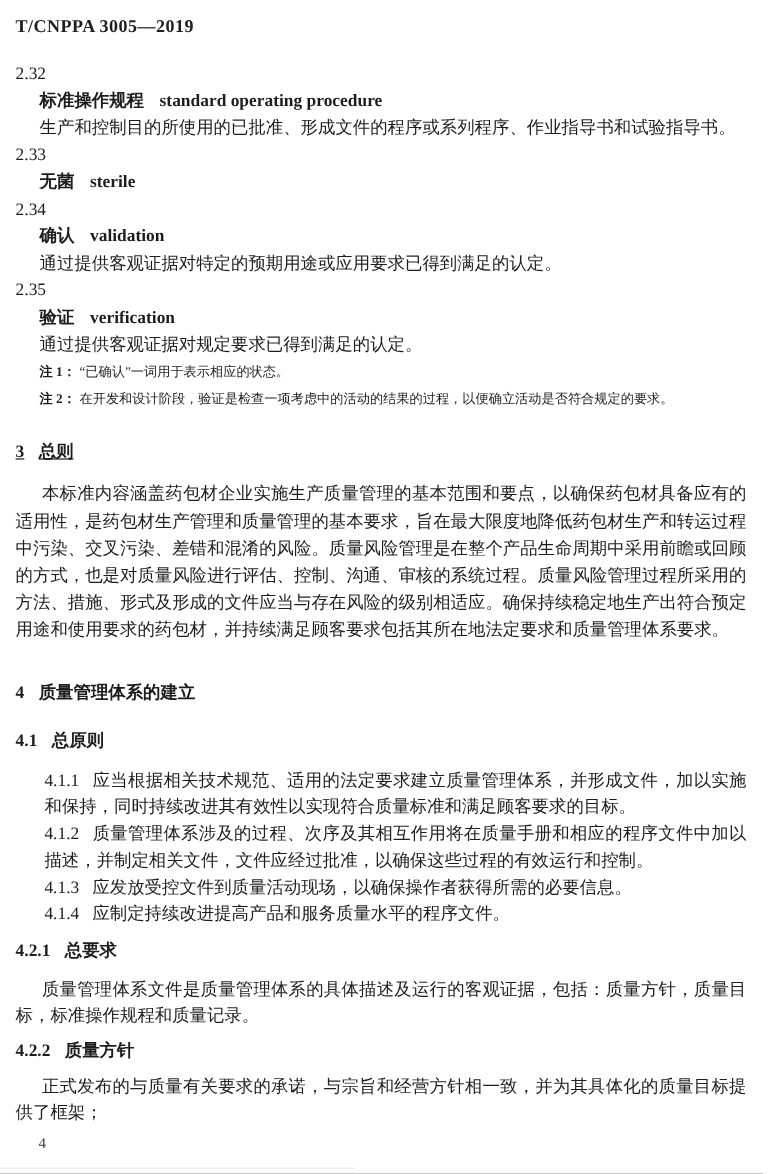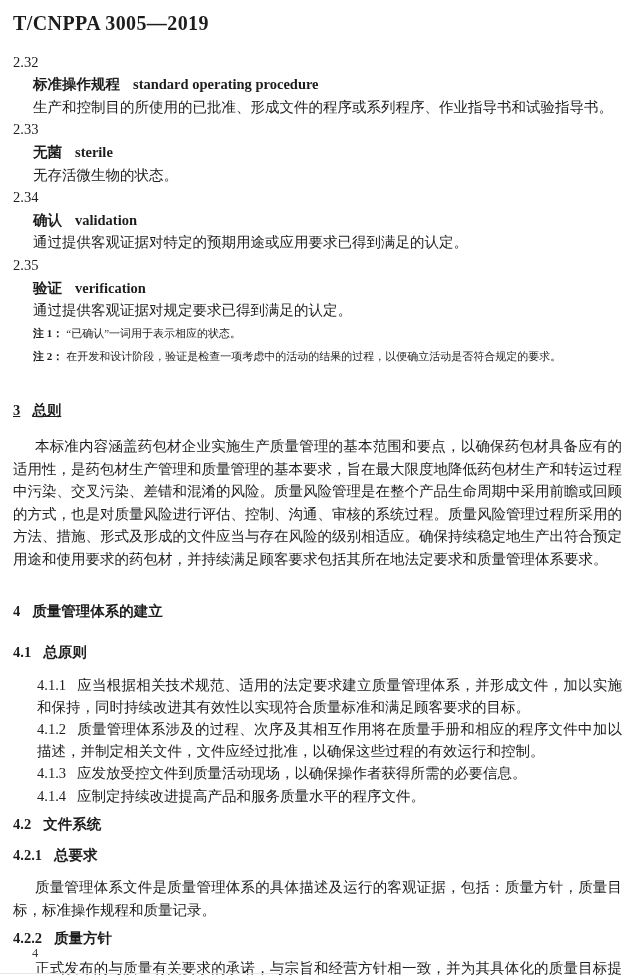--- a/index.html
+++ b/index.html
@@ -10,31 +10,31 @@
     margin:0 auto;
     overflow:hidden;
     font-family:"Liberation Serif","DejaVu Serif",serif;
     color:#1d1d1d;
   }
   .content{
     padding:12px 19px 0 13px;
     font-size:14.5px;
     line-height:22.6px;
   }
-  .doc-header{font-weight:bold;font-size:20px;letter-spacing:.4px;}
+  .doc-header{font-weight:bold;font-size:15px;letter-spacing:.4px;}
   .terms{margin-top:16px;}
   .term-number{margin-left:0;}
   .term-title{margin-left:20px;font-weight:bold;}
   .term-cn{margin-right:13px;}
   .term-def{margin-left:20px;}
   .note{margin-left:20px;font-size:11px;line-height:22.8px;}
   .note-label{font-weight:bold;margin-right:3px;}
   .sec-head{font-weight:bold;}
   .head-num{margin-right:12px;}
-  .sec3-head{margin-top:32px;text-decoration:underline;}
+  .sec3-head{margin-top:21px;text-decoration:underline;}
   .sec3-para{margin-top:13px;}
   .para{text-indent:22px;text-align:justify;}
   .sec4-head{margin-top:30px;}
   .s41-head{margin-top:18px;}
   .items{margin-top:10px;line-height:22.2px;}
   .item{text-align:justify;margin-left:24px;}
   .item-num{margin-right:11px;}
   .s42-head{margin-top:6px;}
   .s421-head{margin-top:9px;}
   .s421-para{margin-top:9px;}
@@ -65,21 +65,20 @@
           <span class="term-cn">标准操作规程</span><span class="term-en">standard operating procedure</span>
         </div>
         <div class="term-def">生产和控制目的所使用的已批准、形成文件的程序或系列程序、作业指导书和试验指导书。</div>
       </div>
 
       <div class="term">
         <div class="term-number">2.33</div>
         <div class="term-title">
           <span class="term-cn">无菌</span><span class="term-en">sterile</span>
         </div>
-        <div class="term-def">无存活微生物的状态。</div>
       </div>
 
       <div class="term">
         <div class="term-number">2.34</div>
         <div class="term-title">
           <span class="term-cn">确认</span><span class="term-en">validation</span>
         </div>
         <div class="term-def">通过提供客观证据对特定的预期用途或应用要求已得到满足的认定。</div>
       </div>
 
@@ -121,23 +120,20 @@
         <span class="item-num">4.1.2</span><span>质量管理体系涉及的过程、次序及其相互作用将在质量手册和相应的程序文件中加以描述，并制定相关文件，文件应经过批准，以确保这些过程的有效运行和控制。</span>
       </div>
       <div class="item">
         <span class="item-num">4.1.3</span><span>应发放受控文件到质量活动现场，以确保操作者获得所需的必要信息。</span>
       </div>
       <div class="item">
         <span class="item-num">4.1.4</span><span>应制定持续改进提高产品和服务质量水平的程序文件。</span>
       </div>
     </div>
 
-    <div class="sec-head s42-head">
-      <span class="head-num">4.2</span><span>文件系统</span>
-    </div>
 
     <div class="sec-head s421-head">
       <span class="head-num">4.2.1</span><span>总要求</span>
     </div>
 
     <div class="para s421-para">质量管理体系文件是质量管理体系的具体描述及运行的客观证据，包括：质量方针，质量目标，标准操作规程和质量记录。</div>
 
     <div class="sec-head s422-head">
       <span class="head-num">4.2.2</span><span>质量方针</span>
     </div>

